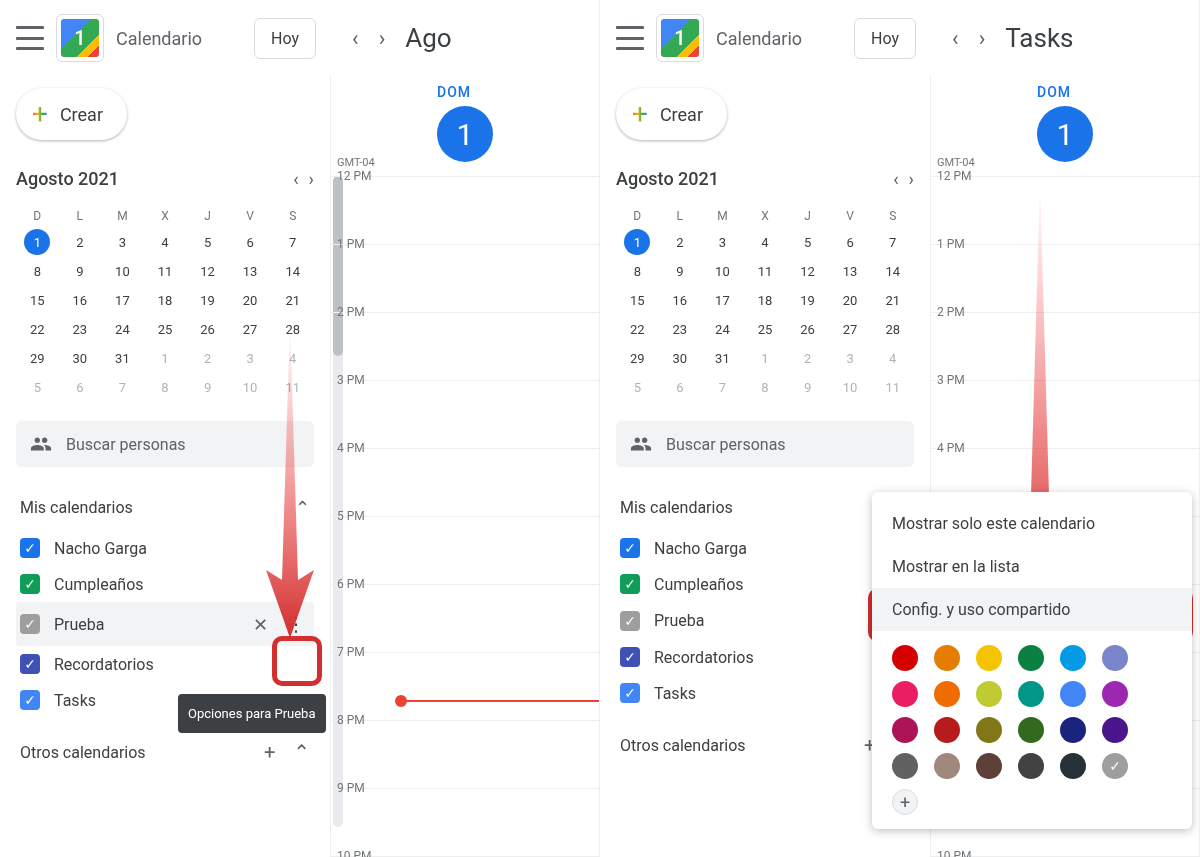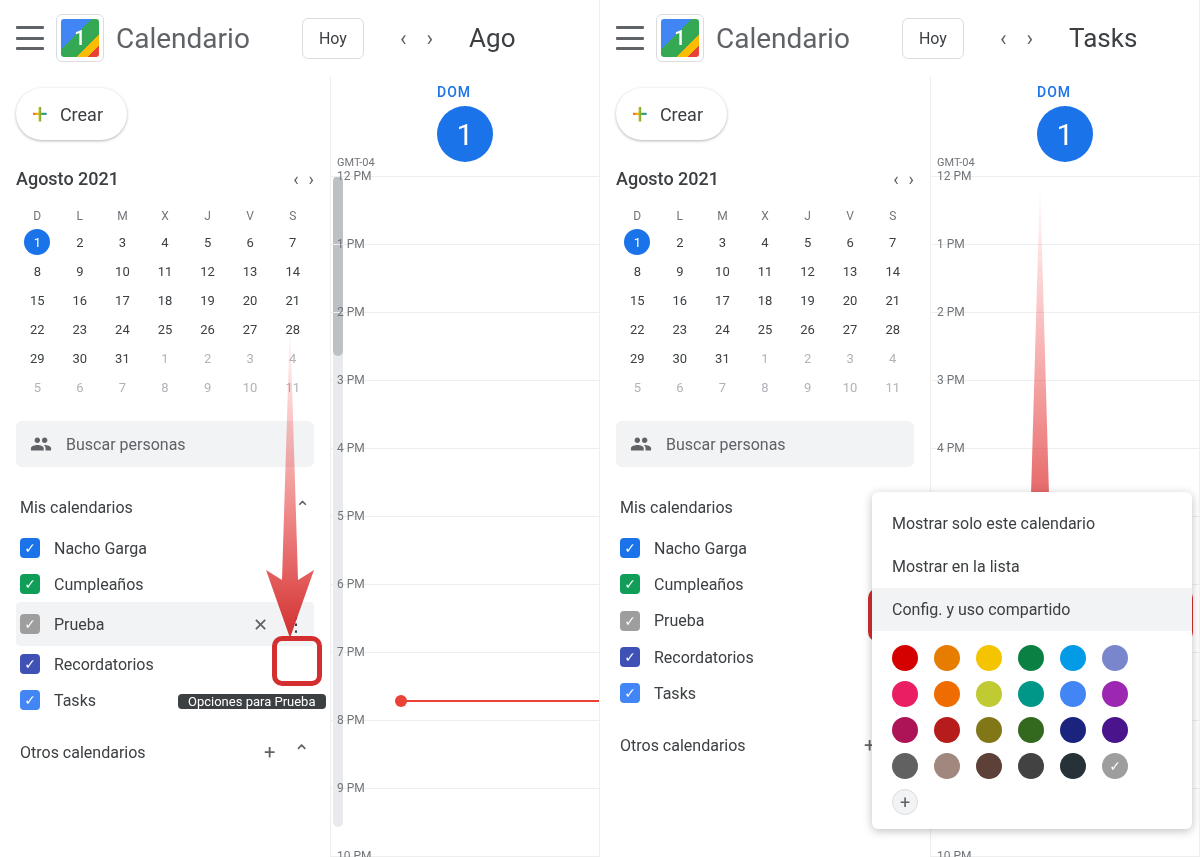--- a/index.html
+++ b/index.html
@@ -4,25 +4,25 @@
 <style>
   * { box-sizing: border-box; margin: 0; padding: 0; font-family: 'Google Sans', Roboto, Arial, sans-serif; }
   body { background: #fff; width: 1200px; height: 857px; display: flex; overflow: hidden; }
   .panel { width: 600px; height: 857px; position: relative; border-right: 1px solid #eee; overflow: hidden; background:#fff;}
   .header { display: flex; align-items: center; padding: 12px 16px; gap: 12px; height: 76px; }
   .hamburger { width: 28px; height: 24px; display: flex; flex-direction: column; justify-content: space-between; cursor: pointer; }
   .hamburger span { height: 3px; background: #5f6368; border-radius: 1px; }
   .logo { width: 48px; height: 48px; background: #fff; border: 1px solid #dadce0; border-radius: 6px; position: relative; display:flex; align-items:center; justify-content:center;}
   .logo::before { content:""; position:absolute; inset:4px; background: linear-gradient(135deg,#4285f4 0 40%, #34a853 40% 70%, #fbbc04 70% 85%, #ea4335 85%); border-radius:3px; }
   .logo span { position: relative; color: #fff; font-weight: 500; font-size: 20px; z-index:2;}
-  .app-title { font-size: 28px; color: #5f6368; font-weight: 400; }
+  .app-title { font-size: 18px; color: #5f6368; font-weight: 400; }
   .hoy-btn { margin-left: 40px; border: 1px solid #dadce0; background: #fff; padding: 10px 16px; border-radius: 6px; font-size: 16px; color: #3c4043; cursor: pointer; }
   .nav-arrows { display: flex; gap: 4px; margin-left: 16px; }
   .nav-arrows span { font-size: 22px; color: #5f6368; padding: 4px 8px; cursor: pointer; }
-  .month-label { font-size: 26px; color: #3c4043; margin-left: 16px; }
+  .month-label { font-size: 26px; color: #3c4043; }
   .body { display: flex; height: calc(100% - 76px); }
   .sidebar { width: 330px; padding: 12px 16px 0 16px; overflow-y:auto; }
   .create-btn { display: inline-flex; align-items: center; gap: 12px; padding: 12px 24px 12px 16px; border: none; background: #fff; border-radius: 30px; box-shadow: 0 1px 3px rgba(0,0,0,.3); font-size: 18px; color: #3c4043; cursor: pointer; margin-bottom: 28px; }
   .plus-icon { font-size: 28px; line-height:1; background: linear-gradient(90deg,#ea4335,#fbbc04,#34a853,#4285f4); -webkit-background-clip:text; color:transparent; font-weight:400;}
   .mini-cal-header { display: flex; justify-content: space-between; align-items: center; margin-bottom: 16px; }
   .mini-cal-title { font-size: 18px; color: #3c4043; font-weight: 500; }
   .mini-cal-nav { display: flex; gap: 10px; }
   .mini-cal-nav span { font-size: 18px; color: #5f6368; cursor: pointer; }
   .mini-cal { display: grid; grid-template-columns: repeat(7, 1fr); text-align: center; gap: 2px 0; font-size: 13px; color: #3c4043; }
   .mini-cal .dow { color: #70757a; font-size: 12px; padding: 4px 0; }
@@ -33,21 +33,21 @@
   .search-people svg { width:22px; height:22px; fill:#5f6368;}
   .section-title { display:flex; justify-content:space-between; align-items:center; font-size:16px; color:#3c4043; padding:6px 4px; cursor:pointer;}
   .section-title .chev { font-size:18px; color:#5f6368;}
   .cal-list { margin-top:6px;}
   .cal-item { display:flex; align-items:center; gap:14px; padding:8px 4px; color:#3c4043; font-size:16px;}
   .cal-item .cb { width:20px; height:20px; border-radius:4px; display:flex; align-items:center; justify-content:center; color:#fff; font-size:14px;}
   .cal-item.hovered { background:#f1f3f4; border-radius:4px;}
   .cal-item .eye-x { margin-left:auto; font-size:18px; color:#5f6368; cursor:pointer;}
   .more-icon { width:28px; height:28px; border-radius:50%; display:flex; align-items:center; justify-content:center; font-size:20px; color:#3c4043; cursor:pointer;}
   .red-box-sq { position:absolute; border:5px solid #d32f2f; border-radius:10px; pointer-events:none;}
-  .tooltip { position:absolute; background:#3c4043; color:#fff; font-size:13px; padding:0 10px; border-radius:4px; white-space:nowrap;}
+  .tooltip { position:absolute; background:#3c4043; color:#fff; font-size:13px; padding:12px 10px; border-radius:4px; white-space:nowrap;}
   .other-cal { display:flex; align-items:center; justify-content:space-between; padding:10px 4px; font-size:16px; color:#3c4043; margin-top:12px;gap:19px;}
   .other-cal .icons { display:flex; gap:18px; font-size:20px; color:#5f6368;}
   
   .maingrid { flex:1; position:relative; border-left:1px solid #eee;}
   .day-header { display:flex; justify-content:center; padding-top:8px;}
   .day-col { }
   .dow-label { font-size:14px; color:#1a73e8; font-weight:500; letter-spacing:1px;}
   .day-circle { margin:6px auto 0; width:56px; height:56px; border-radius:50%; background:#1a73e8; color:#fff; font-size:30px; display:flex; align-items:center; justify-content:center; font-weight:400;}
   .tz-label { position:absolute; top:80px; left:6px; font-size:11px; color:#70757a;}
   .hours { position:absolute; top:100px; left:0; right:0; bottom:0;}

